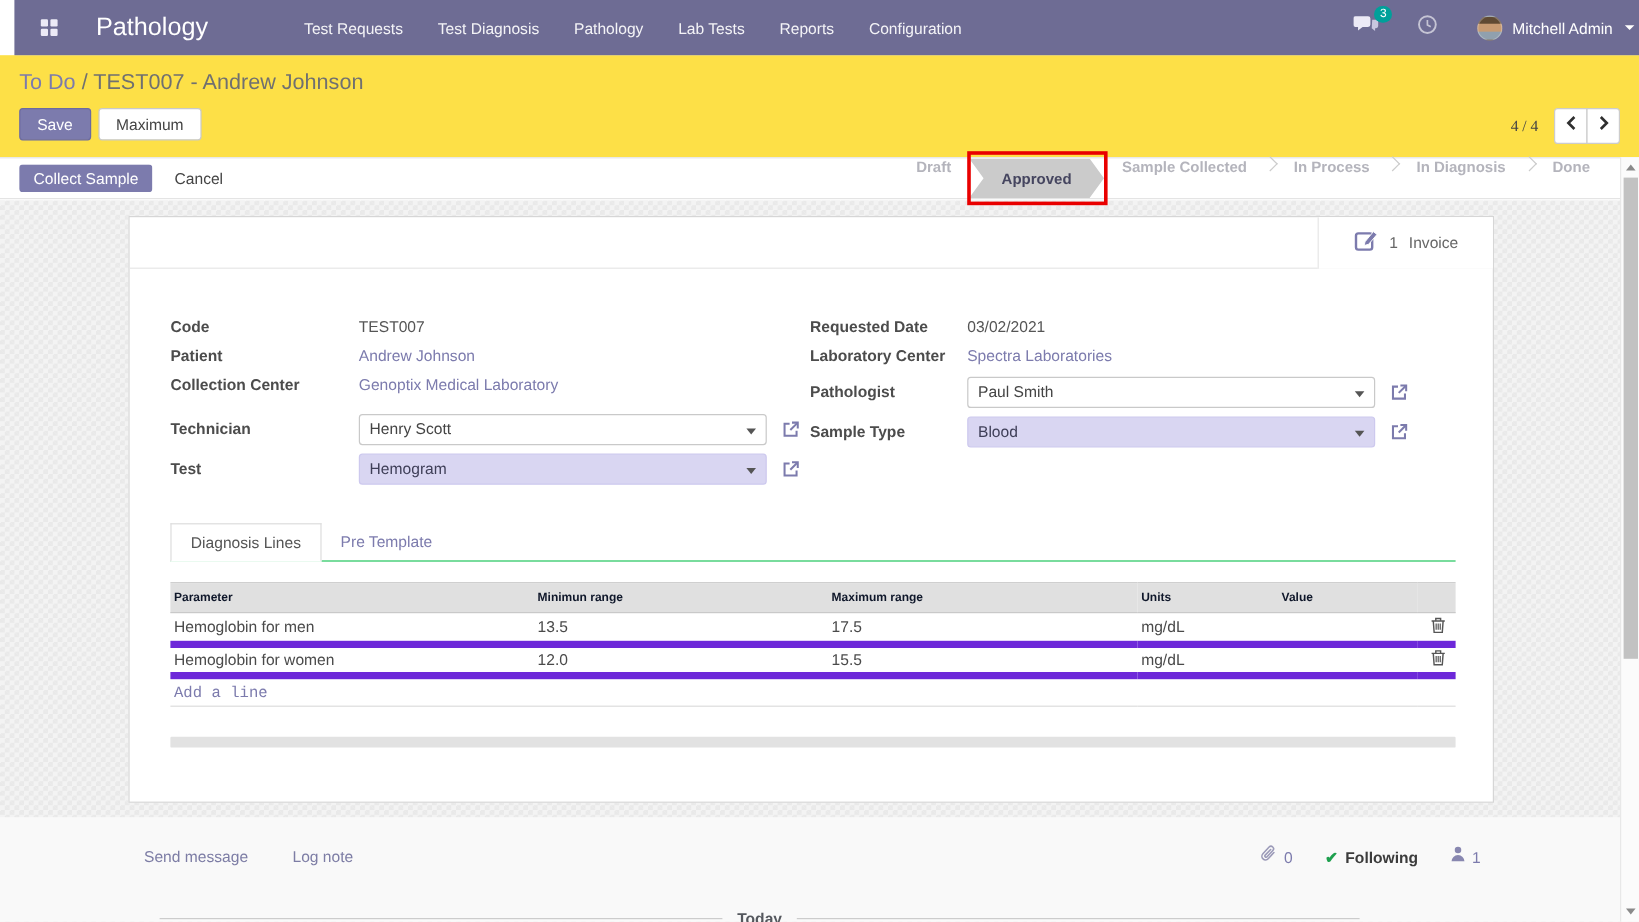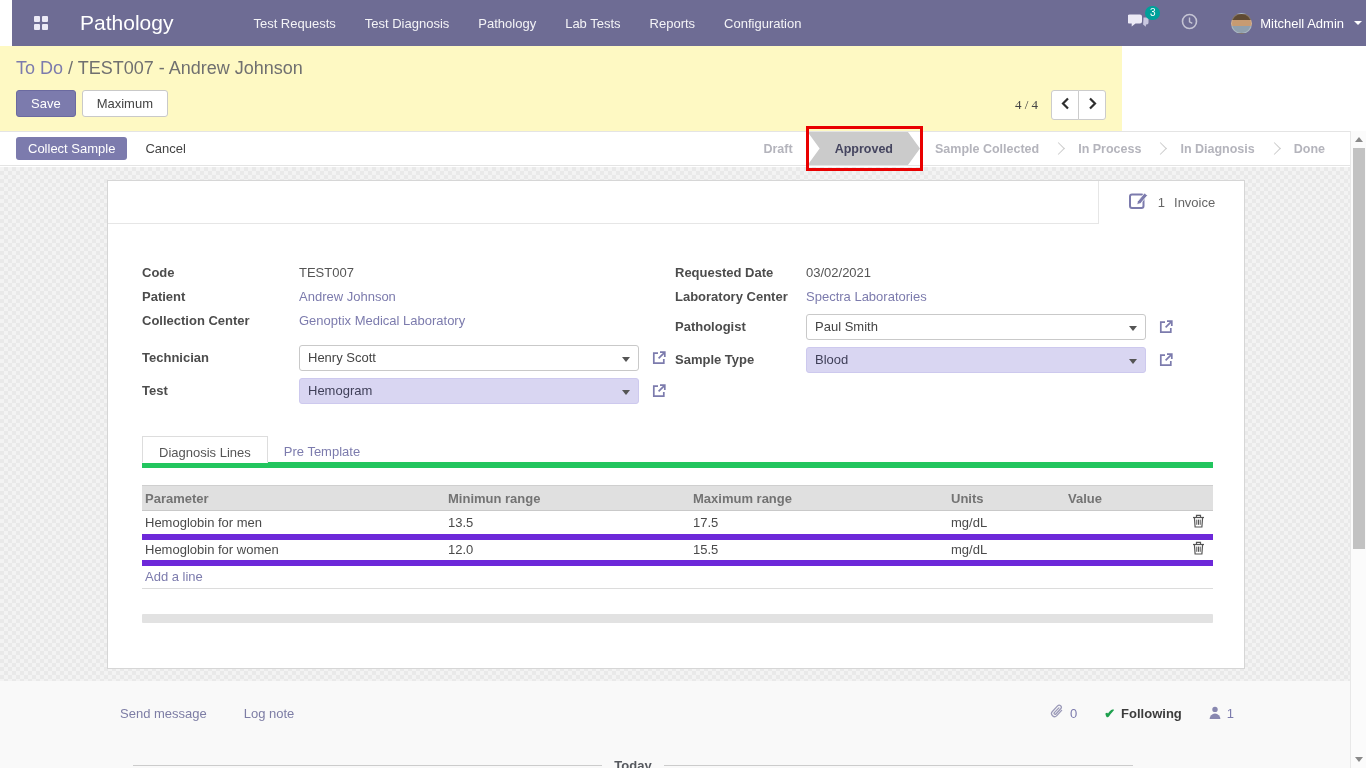--- a/index.html
+++ b/index.html
@@ -23,22 +23,22 @@
   .clock-wrap { cursor:pointer; display:flex; margin-left:6px; }
   .user-wrap { display:flex; align-items:center; gap:8px; cursor:pointer; margin-left:8px; }
   .avatar { width:21px; height:21px; border-radius:50%; overflow:hidden;
     background:linear-gradient(180deg,#5f4a33 0%,#5f4a33 30%,#c79b72 30%,#c79b72 64%,#90a0ae 64%);
     border:1px solid rgba(255,255,255,0.25); }
   .user-name { color:#fff; font-size:13px; }
   .caret-down-white { width:0; height:0; border-left:4px solid transparent;
     border-right:4px solid transparent; border-top:4px solid #fff; margin-left:2px; }
 
   
-  .control-panel { position:absolute; left:0; top:46px; width:1122px; height:85px;
-    background:#fef9c3; padding:12px 16px 0; }
+  .control-panel { position:absolute; left:0; top:46px; width:1366px; height:85px;
+    background:#fde047; padding:12px 16px 0; }
   .breadcrumb { font-size:18px; color:#707070; }
   .breadcrumb .bc-link { color:#7c7bad; cursor:pointer; }
   .cp-buttons { margin-top:11px; display:flex; gap:6px; }
   .btn { font-size:13px; border-radius:3px; padding:4px 14px; cursor:pointer;
     border:1px solid transparent; line-height:17px; }
   .btn-primary { background:#7c7bad; border-color:#6b6aa0; color:#fff; }
   .btn-default { background:#fff; border-color:#c9c9c9; color:#444; }
   .pager { position:absolute; right:16px; top:44px; display:flex; align-items:center; }
   .pager-count { font-size:13px; color:#444; margin-right:13px;font-family:Liberation Serif, serif; }
   .pager-btns { display:flex; }
@@ -47,21 +47,21 @@
   .pager-btn.prev { border-radius:3px 0 0 3px; }
   .pager-btn.next { border-radius:0 3px 3px 0; margin-left:-1px; }
 
   
   .statusbar { position:absolute; left:0; top:131px; width:1366px; height:35px;
     background:#fff; border-top:1px solid #e4e4e4; border-bottom:1px solid #e4e4e4;
     display:flex; align-items:center; padding:0 28px 0 16px; z-index:5; }
   .sb-buttons { display:flex; gap:6px; }
   .btn-sm { font-size:13px; border-radius:3px; padding:3px 11px; cursor:pointer;
     border:1px solid transparent; }
-  .steps { margin-left:auto; display:flex; align-items:center; height:100%; }
+  .steps { margin-left:auto; display:flex; align-items:flex-start; height:100%; }
   .step { font-size:12.5px; font-weight:700; color:#b4b4bc; padding:0 13px;
     cursor:pointer; white-space:nowrap; }
   .step-sep { width:9px; height:9px; border-top:1px solid #ccc; border-right:1px solid #ccc;
     transform:rotate(45deg); margin:0 2px; }
   .step-active-wrap { position:relative; height:100%; margin:0 2px; }
   .step-active { height:100%; display:flex; align-items:center; background:#cbcbcb;
     color:#45455f; font-size:12.5px; font-weight:700; padding:0 27px; cursor:pointer;
     clip-path:polygon(0 0, calc(100% - 12px) 0, 100% 50%, calc(100% - 12px) 100%, 0 100%, 12px 50%); }
   .highlight-box { position:absolute; left:-2px; right:-3px; top:-6px; bottom:-6px;
     border:3px solid #e90000; z-index:6; pointer-events:none; }
@@ -94,33 +94,33 @@
     background:#fff; display:flex; align-items:center; padding:0 22px 0 8px;
     font-size:13px; color:#444; cursor:pointer; position:relative; }
   .fselect.hl { background:#d9d6f2; border-color:#cdc9ee; color:#3f3f58; }
   .fselect .sel-caret { position:absolute; right:8px; top:11px; width:0; height:0;
     border-left:4px solid transparent; border-right:4px solid transparent;
     border-top:5px solid #555; }
   .ext-icon { margin-left:12px; display:flex; cursor:pointer; }
 
   
   .notebook { margin:29px 0 0 34px; width:1071px; }
-  .tabs { display:flex; border-bottom:6px solid #22c55e; height:32px;margin-top:24px; }
+  .tabs { display:flex; border-bottom:1px solid #22c55e; height:32px;margin-top:24px; }
   .tab { font-size:13px; padding:0 16px; line-height:31px; cursor:pointer; }
   .tab.active { background:#fff; border:1px solid #ddd; border-bottom:1px solid #fff;
     margin-bottom:-1px; color:#555; }
   .tab.inactive { color:#7c7bad; }
   .dtable { width:1071px; border-collapse:collapse; margin-top:17px; table-layout:fixed; }
   .dtable th { background:#e0e0e0; border-top:1px solid #cfcfcf; border-bottom:1px solid #c9c9c9;
-    font-size:13px; font-weight:700; color:#737373; text-align:left; height:25px;
+    font-size:10px; font-weight:700; color:#0f172a; text-align:left; height:25px;
     padding:0 0 0 3px; }
   .dtable td { font-size:13px; color:#4a4a4a; height:26px; padding:0 0 0 3px;
     border-bottom:6px solid #6d28d9; background:#fff; }
   .dtable tr.addline td { border-bottom:1px solid #dcdcdc; }
-  .addline-link { color:#7c7bad; cursor:pointer; font-size:13px; }
+  .addline-link { color:#7c7bad; cursor:pointer; font-size:13px;font-family:Liberation Mono, monospace; }
   .trash-cell { text-align:center; cursor:pointer; }
   .hscroll { width:1071px; height:9px; background:#e2e2e2; margin-top:25px; border-radius:1px; }
 
   
   .chatter { position:absolute; left:0; top:514px; width:1366px; height:87px;
     background:#f9f9f9; }
   .chatter-links { position:absolute; left:120px; top:25px; display:flex; gap:37px; }
   .chatter-link { font-size:13px; color:#7d7da5; cursor:pointer; }
   .chatter-right { position:absolute; right:132px; top:23px; display:flex;
     align-items:center; gap:27px; }

